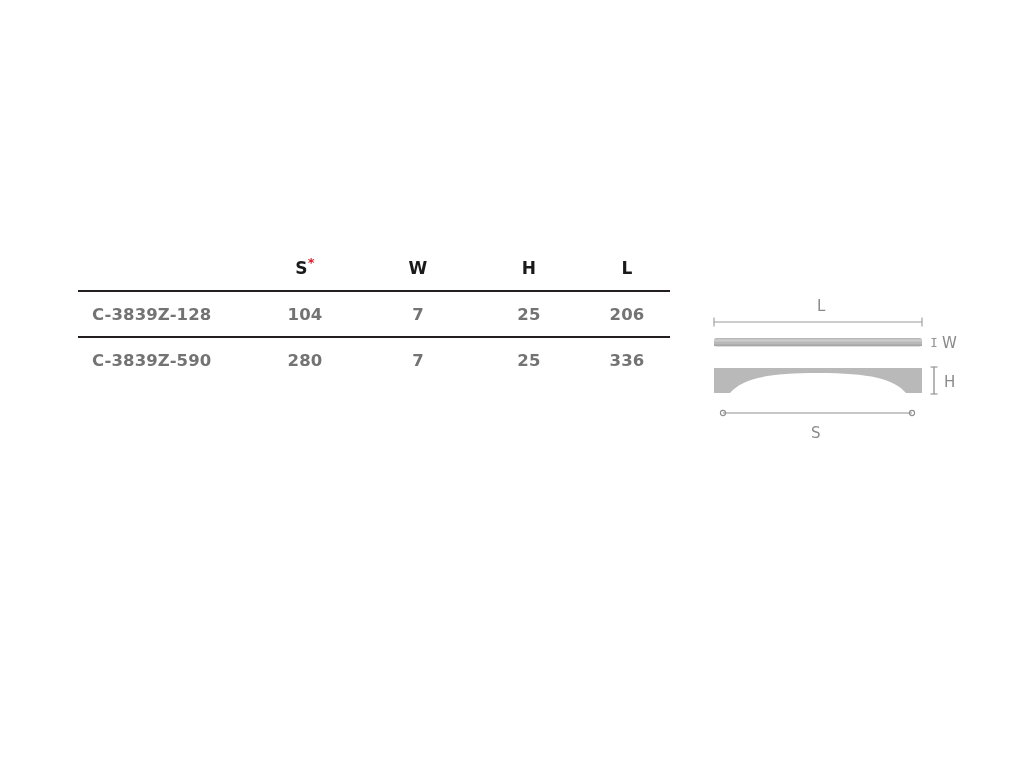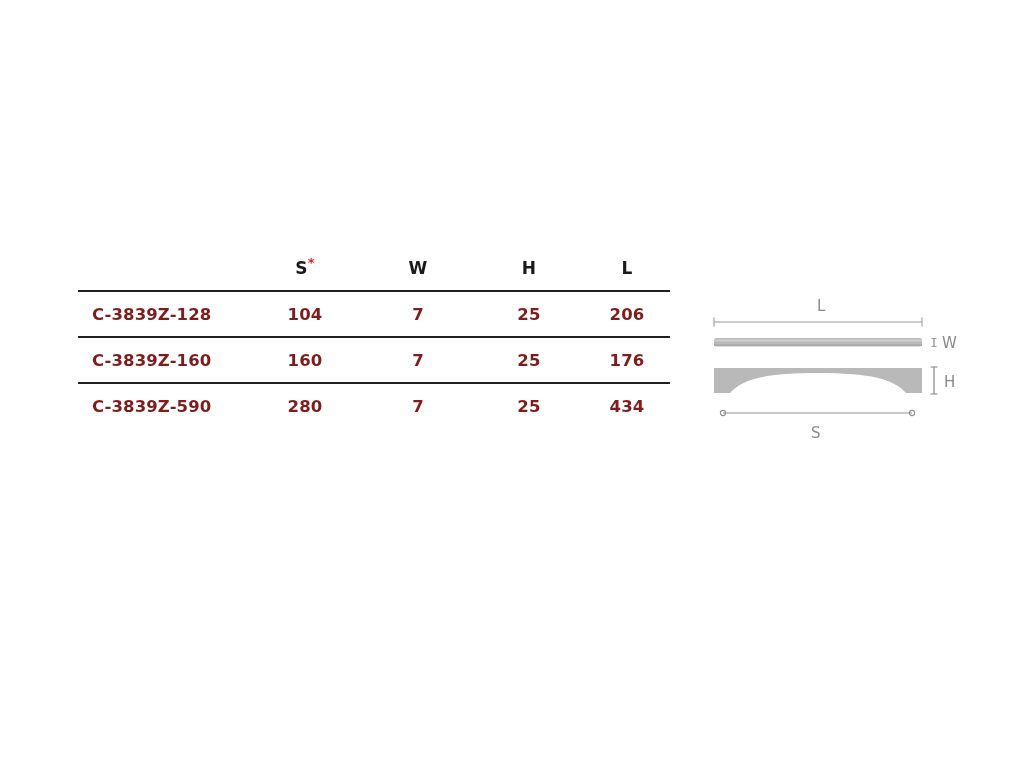--- a/index.html
+++ b/index.html
@@ -46,21 +46,21 @@
 
   table.spec tbody tr {
     border-top: 2.5px solid #231f20;
   }
   table.spec tbody tr:last-child td {
     padding-bottom: 6px;
   }
   table.spec tbody td {
     font-size: 16.5px;
     font-weight: bold;
-    color: #7f1d1d;
+    color: #737373;
     text-align: center;
     padding: 11px 0 11px 0;
     height: 22px;
     letter-spacing: 0.2px;
   }
   table.spec tbody td.model {
     text-align: left;
     padding-left: 14px;
     letter-spacing: 0.1px;
   }
@@ -112,32 +112,25 @@
     </thead>
     <tbody>
       <tr>
         <td class="model">C-3839Z-128</td>
         <td>104</td>
         <td>7</td>
         <td>25</td>
         <td>206</td>
       </tr>
       <tr>
-        <td class="model">C-3839Z-160</td>
-        <td>160</td>
-        <td>7</td>
-        <td>25</td>
-        <td>176</td>
-      </tr>
-      <tr>
         <td class="model">C-3839Z-590</td>
         <td>280</td>
         <td>7</td>
         <td>25</td>
-        <td>434</td>
+        <td>336</td>
       </tr>
     </tbody>
   </table>
 </div>
 
 <div id="drawing">
   <svg width="300" height="180" viewBox="0 0 300 180" xmlns="http://www.w3.org/2000/svg">
 
     <text class="dim-label" x="117" y="28">L</text>
 

